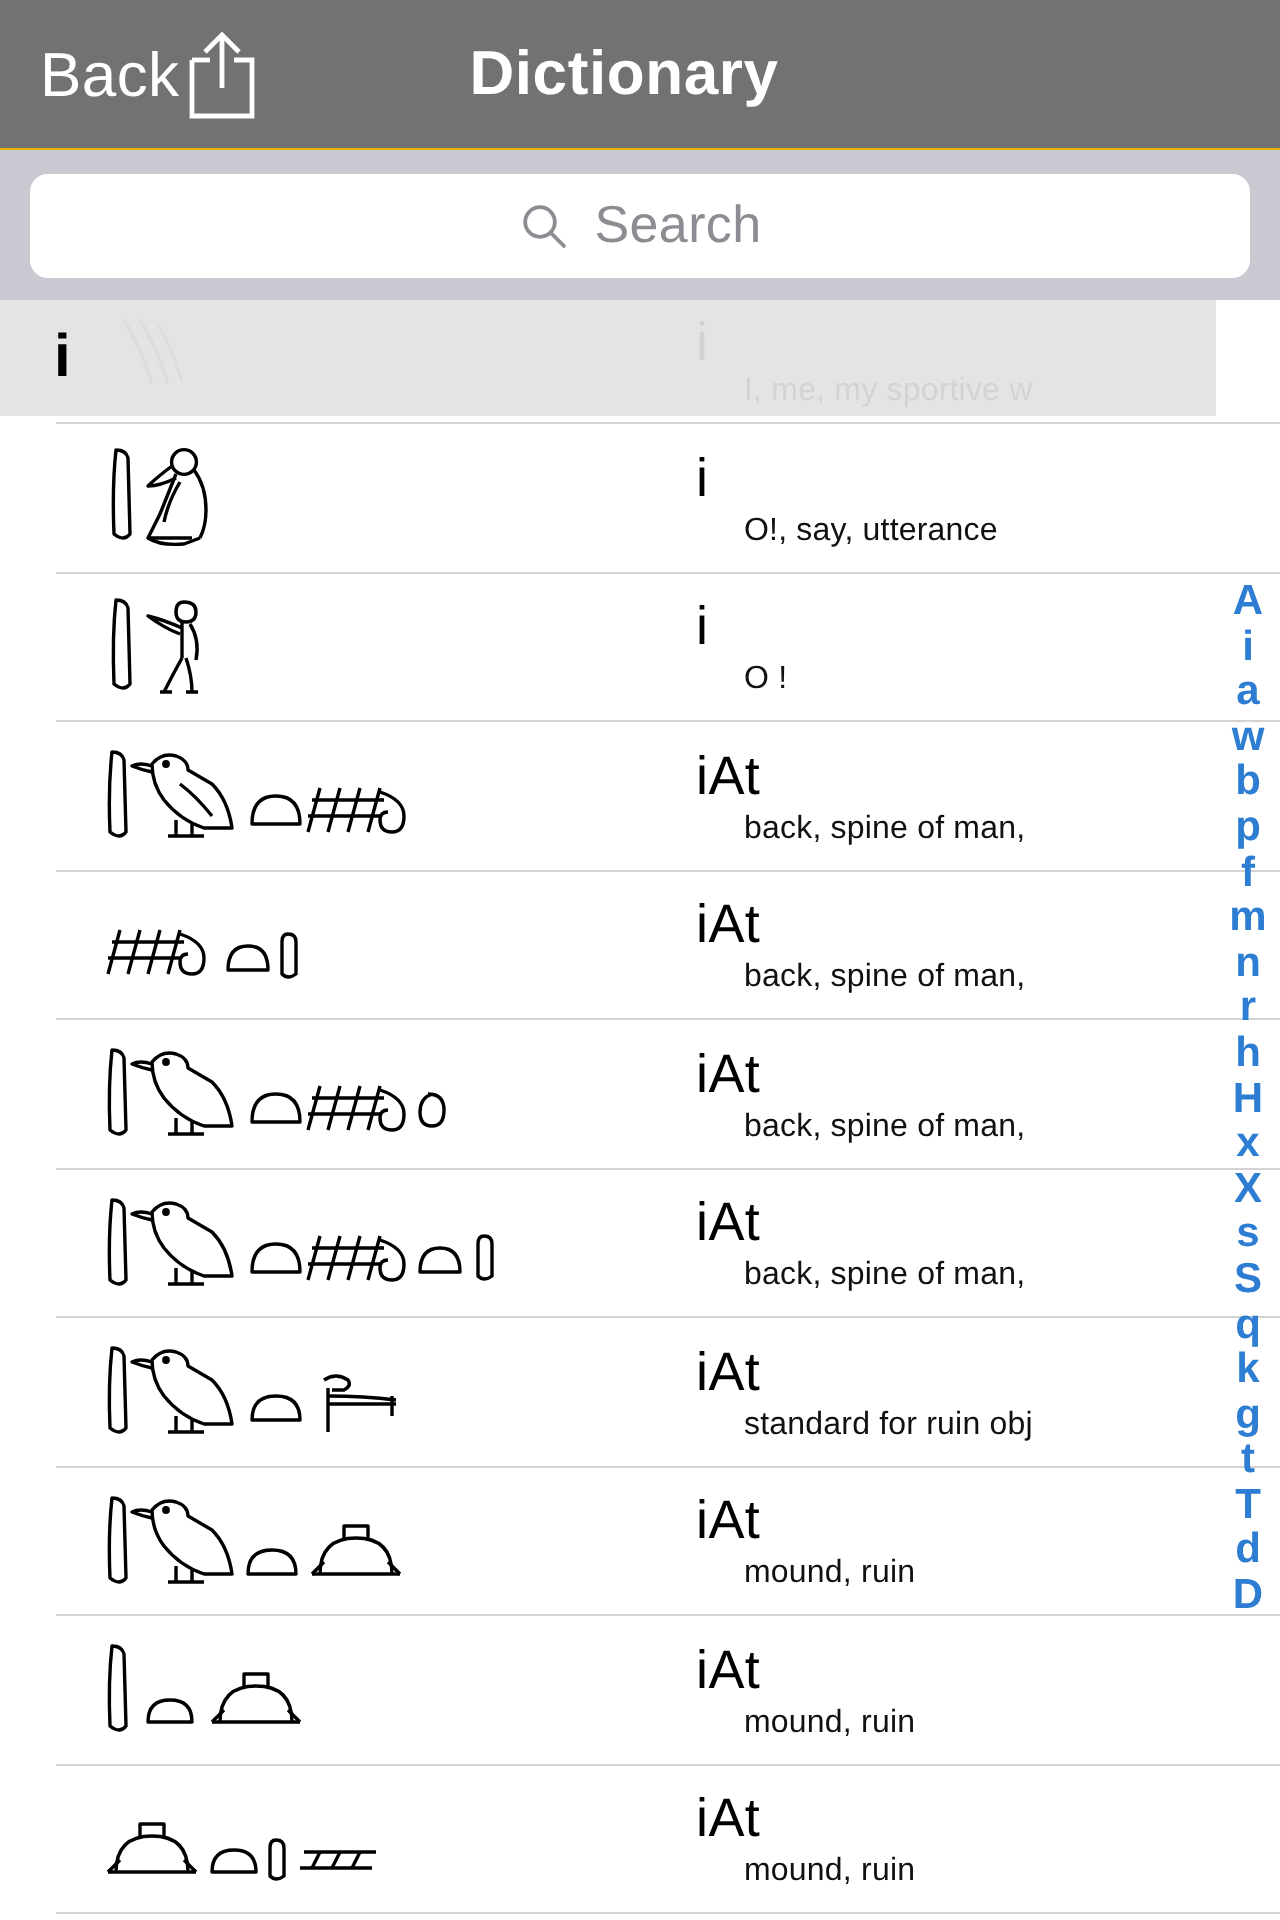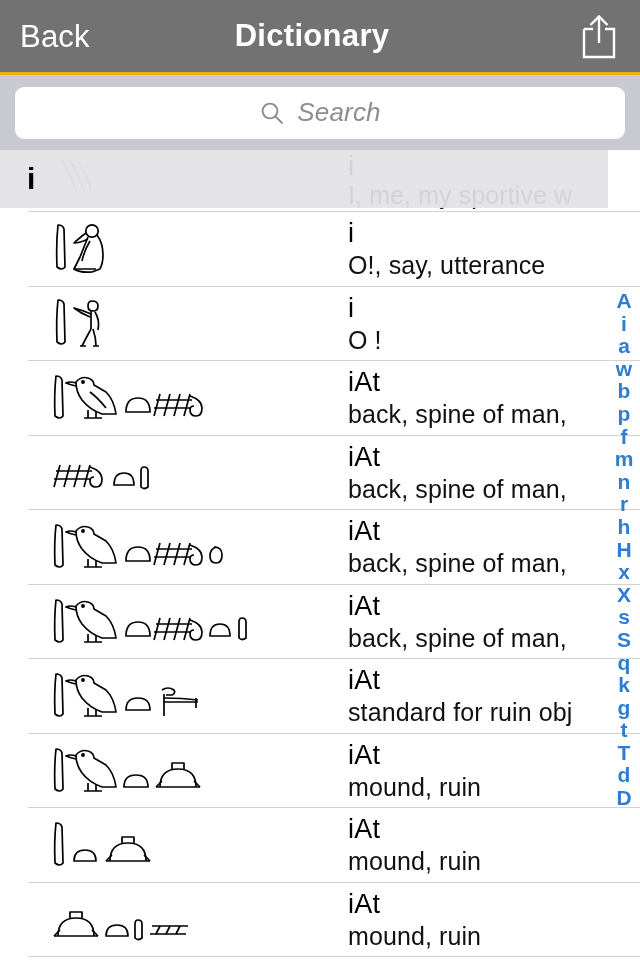--- a/index.html
+++ b/index.html
@@ -23,23 +23,22 @@
 
   
   .navbar {
     position: absolute;
     top: 0; left: 0;
     width: 640px;
     height: 75px;
     background: #727272;
     display: flex;
     align-items: center;
-    justify-content: space-between;
     padding: 0 20px;
-    border-bottom: 3px solid #eab308;
+    border-bottom: 1px solid #eab308;
   }
   .nav-back {
     color: #ffffff;
     font-size: 31px;
     letter-spacing: 0.2px;
     line-height: 1;
     white-space: nowrap;
   }
   .nav-title {
     position: absolute;
@@ -78,21 +77,20 @@
     display: flex;
     align-items: center;
     justify-content: center;
     gap: 12px;
   }
   .search-icon { display: block; }
   .search-placeholder {
     color: #8c8c92;
     font-size: 26px;
     letter-spacing: 0.2px;
-    font-style: italic;
   }
 
   
   .list {
     position: absolute;
     top: 150px; left: 0;
     width: 640px;
     height: 810px;
     background: #ffffff;
     overflow: hidden;
@@ -128,26 +126,27 @@
     overflow: hidden;
     white-space: nowrap;
   }
   .translit {
     font-size: 27px;
     color: #000000;
     line-height: 1.18;
     letter-spacing: 0.2px;
   }
   .meaning {
-    font-size: 25px;
+    font-size: 16px;
     color: #111111;
     line-height: 1.2;
     letter-spacing: 0.1px;
     white-space: nowrap;
     overflow: hidden;
+    margin-left: 24px;
   }
 
   
   .row.peek { height: 62px; }
   .row.peek .text-cell { padding-top: 0; }
   .row.peek .translit { line-height: 1.05; }
 
   
   .section-header {
     position: absolute;

